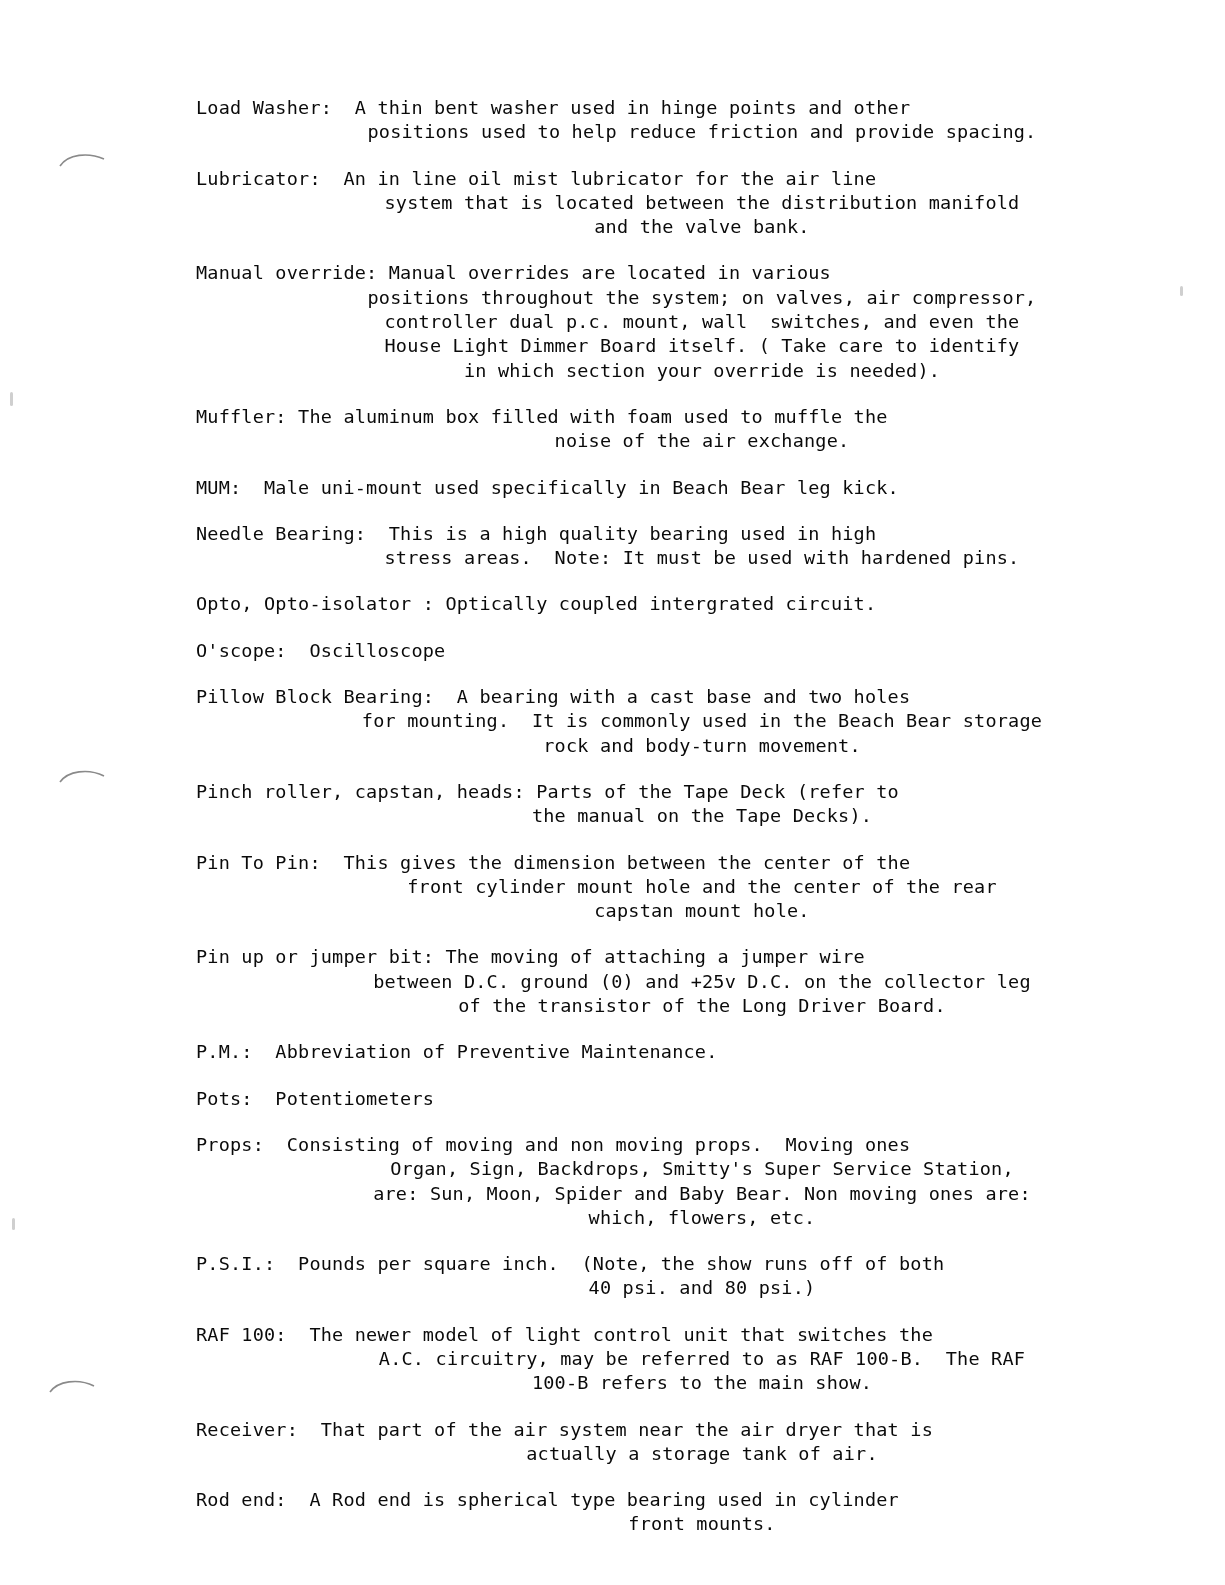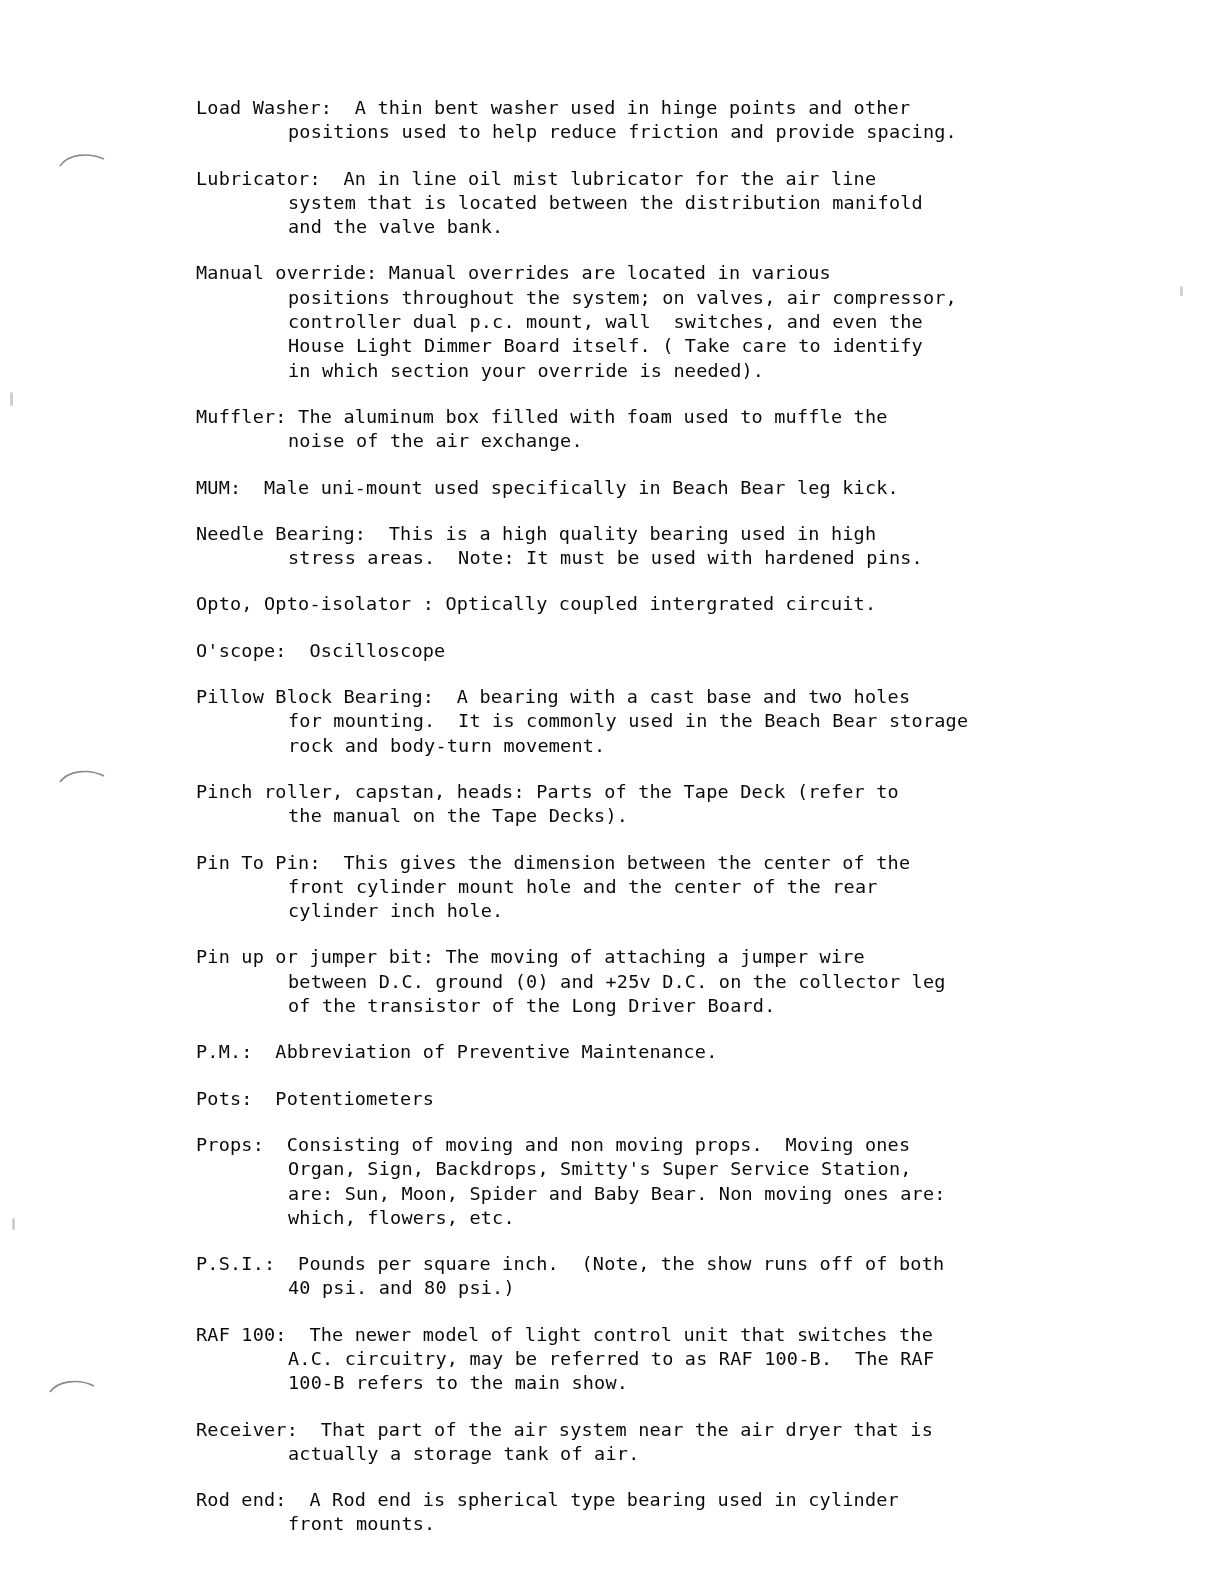--- a/index.html
+++ b/index.html
@@ -27,20 +27,21 @@
     margin-bottom: 22px;
   }
   .entry .line {
     font-size: 18.5px;
     line-height: 24.3px;
     letter-spacing: 0.2px;
     white-space: pre;
   }
   .entry .line.indent {
     padding-left: 92px;
+    text-align: center;
   }
   .folio {
     position: absolute;
     left: 0;
     right: 0;
     top: 1604px;
     text-align: center;
     font-size: 21px;
     font-family: "DejaVu Sans Mono", "Liberation Mono", monospace;
     letter-spacing: 1px;
@@ -127,21 +128,21 @@
         <div class="line indent">for mounting.  It is commonly used in the Beach Bear storage</div>
         <div class="line indent">rock and body-turn movement.</div>
       </div>
       <div class="entry">
         <div class="line">Pinch roller, capstan, heads: Parts of the Tape Deck (refer to</div>
         <div class="line indent">the manual on the Tape Decks).</div>
       </div>
       <div class="entry">
         <div class="line">Pin To Pin:  This gives the dimension between the center of the</div>
         <div class="line indent">front cylinder mount hole and the center of the rear</div>
-        <div class="line indent">cylinder inch hole.</div>
+        <div class="line indent">capstan mount hole.</div>
       </div>
       <div class="entry">
         <div class="line">Pin up or jumper bit: The moving of attaching a jumper wire</div>
         <div class="line indent">between D.C. ground (0) and +25v D.C. on the collector leg</div>
         <div class="line indent">of the transistor of the Long Driver Board.</div>
       </div>
       <div class="entry">
         <div class="line">P.M.:  Abbreviation of Preventive Maintenance.</div>
       </div>
       <div class="entry">

